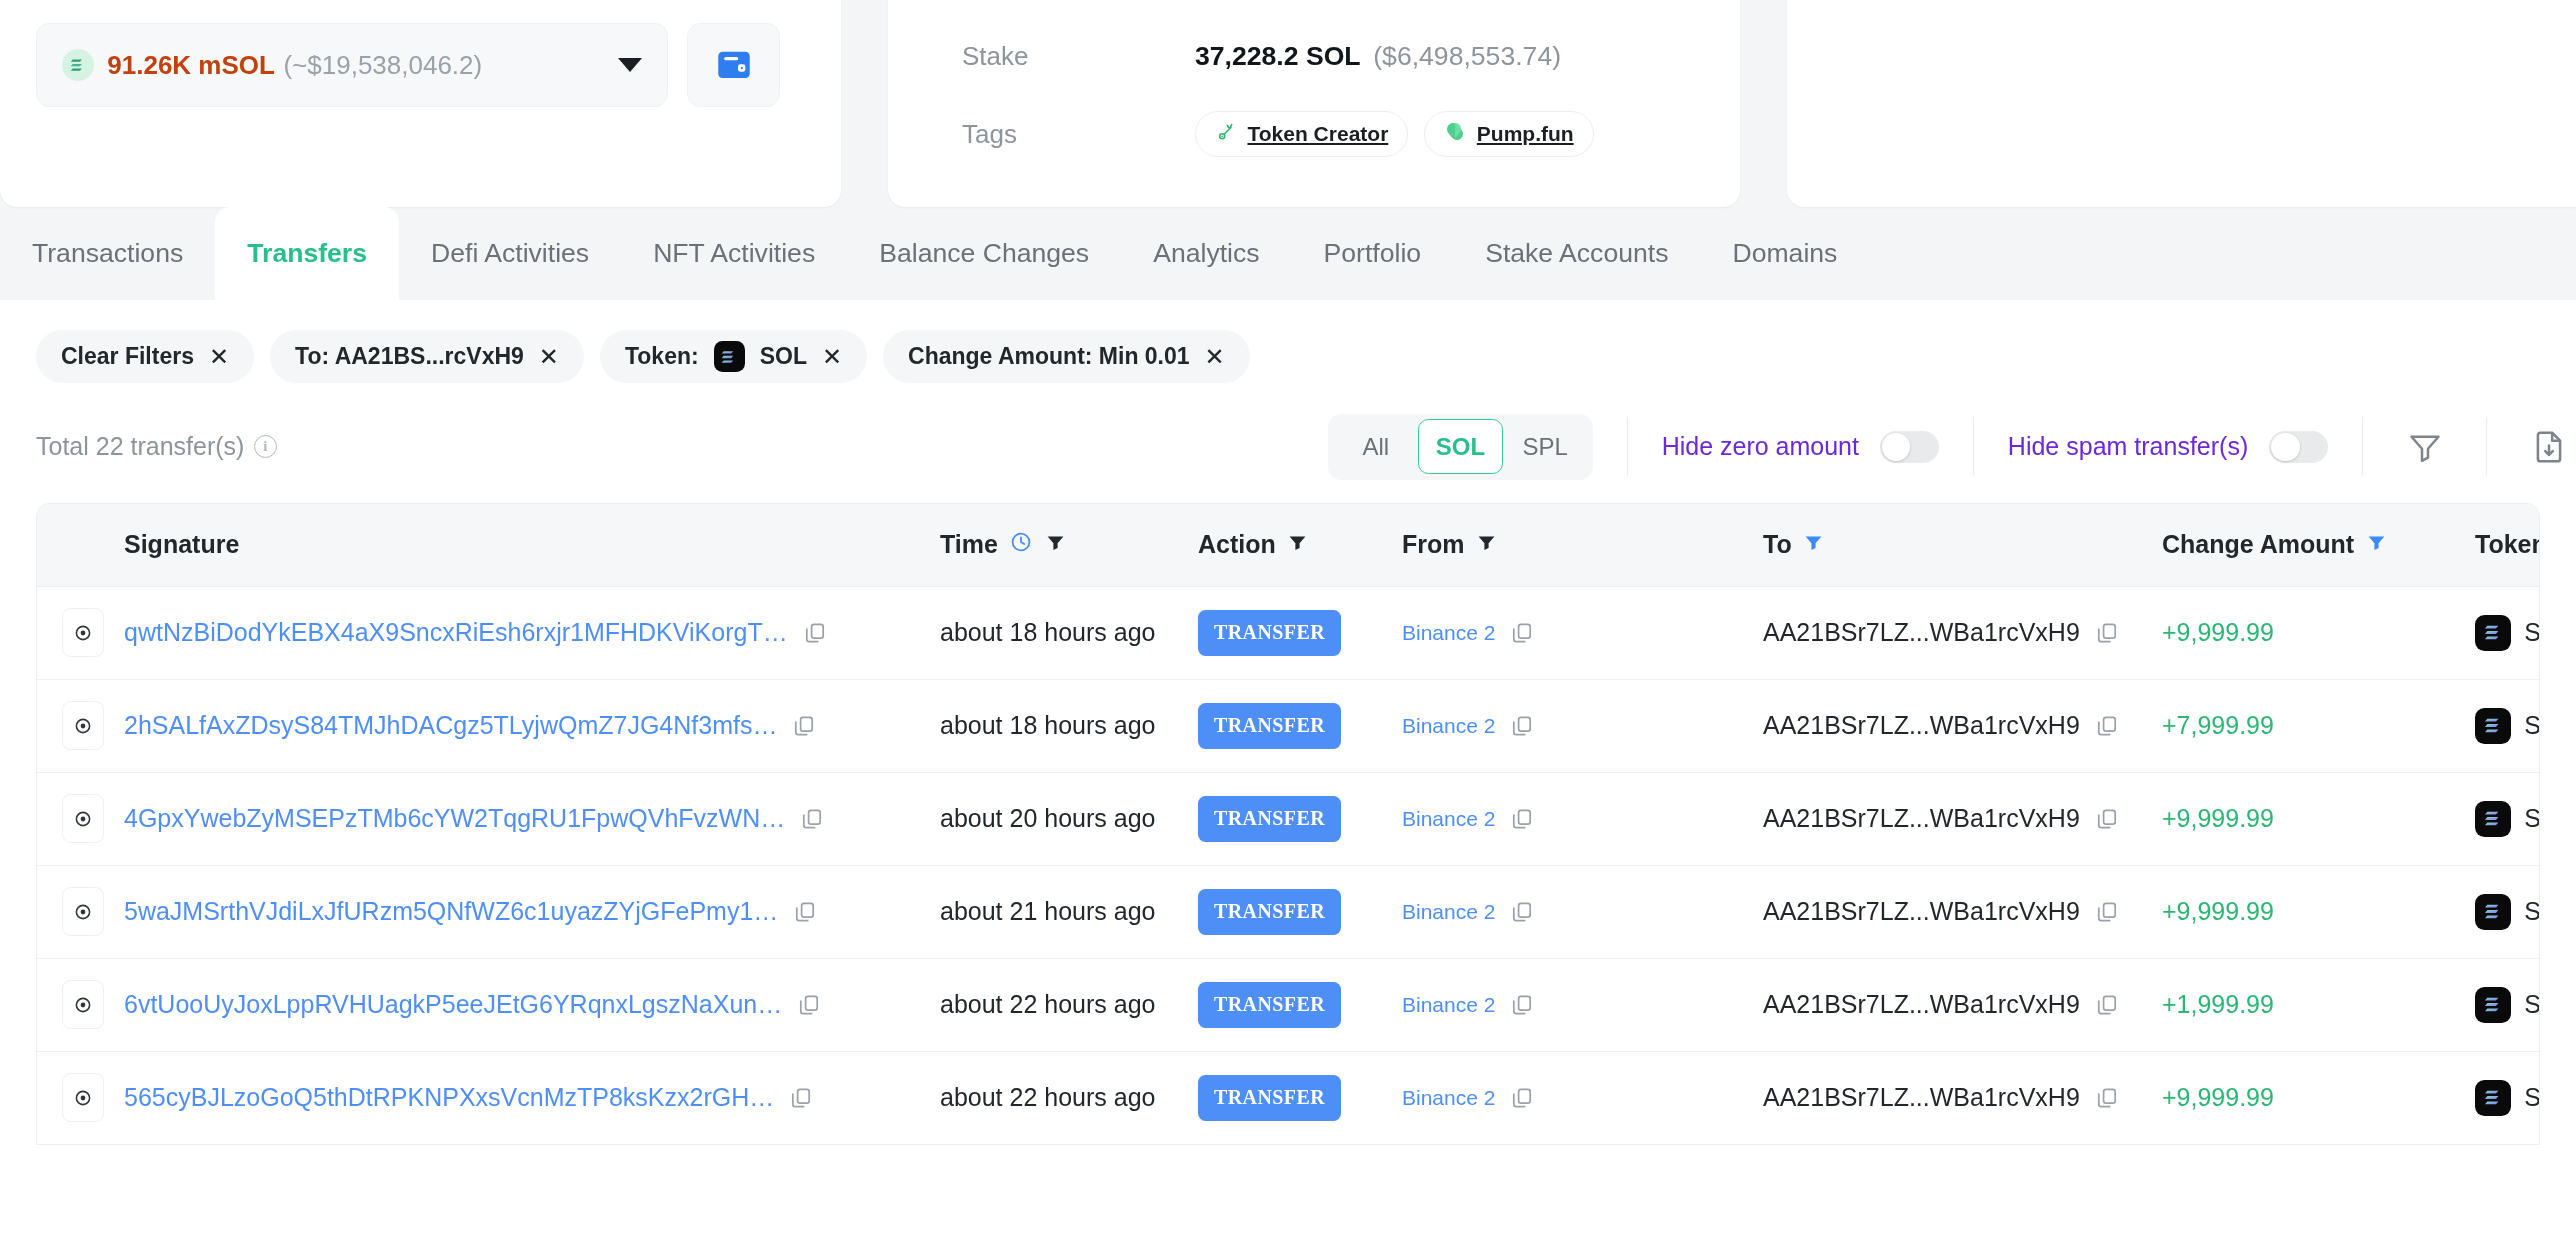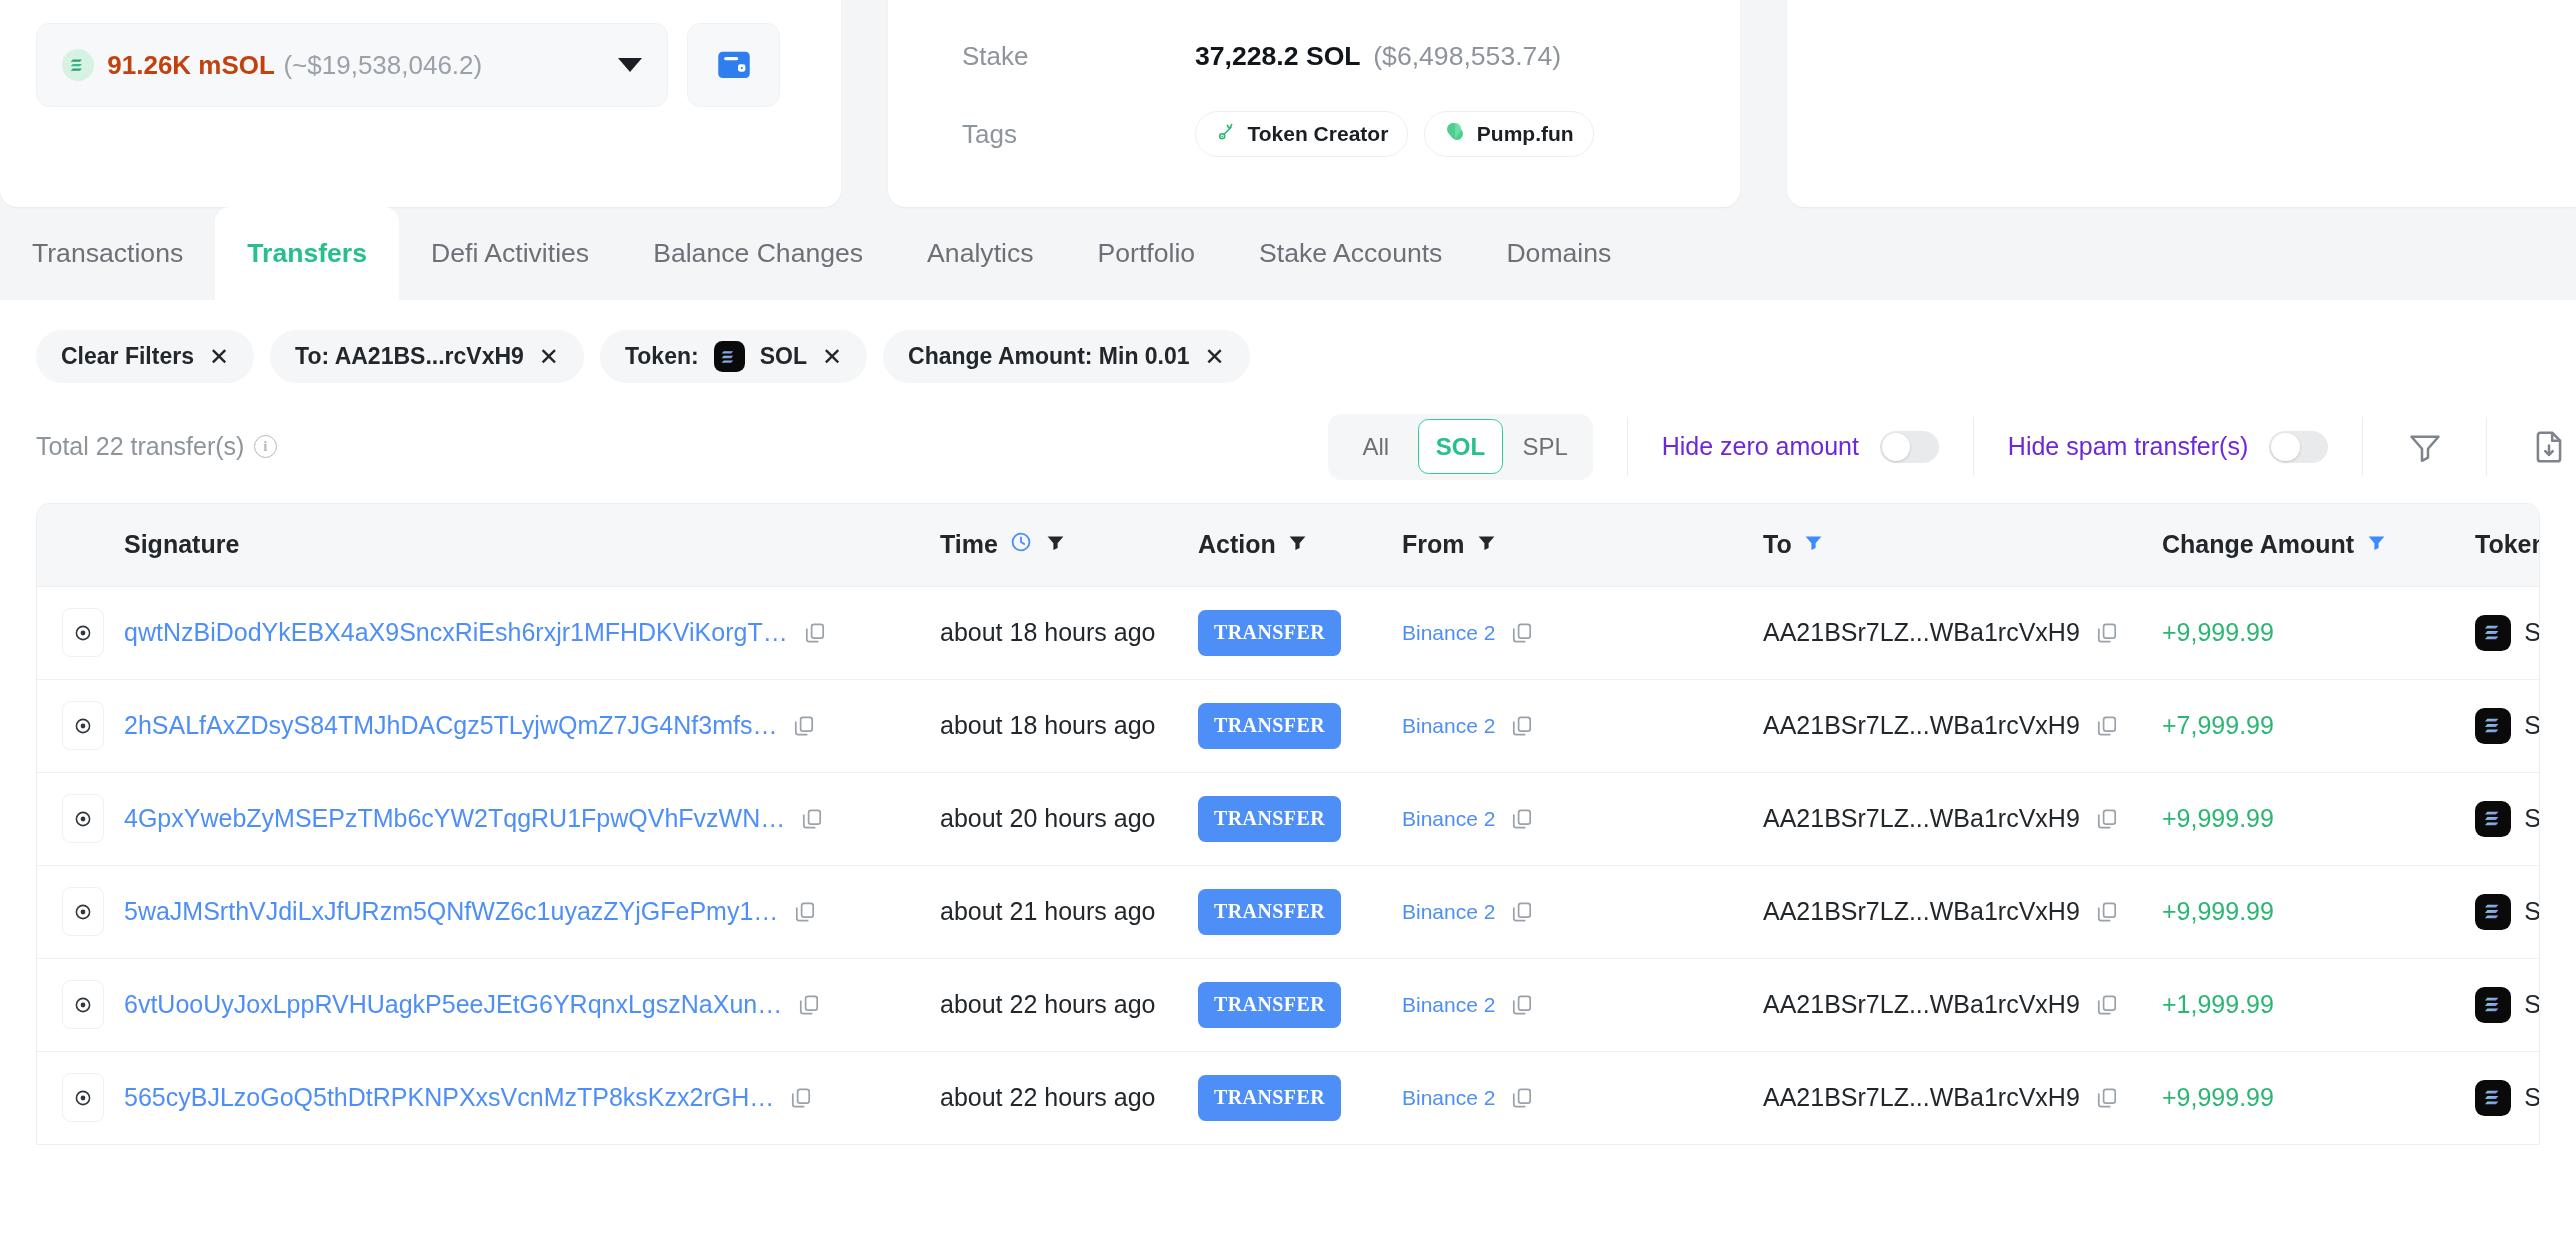--- a/index.html
+++ b/index.html
@@ -110,20 +110,21 @@
     height: 46px;
     border: 0.9px solid #eceef0;
     border-radius: 23px;
     display: flex; align-items: center;
     padding: 0 19px;
     gap: 9.5px;
     background: #fff;
     font-size: 21px; font-weight: 700; color: #1b1f24;
     cursor: pointer;
     white-space: nowrap;
+    text-decoration: underline;
   }
   .tag svg { width: 23px; height: 23px; flex:none; }
 
   
   .tabs-bar {
     height: 93px;
     display: flex;
     align-items: flex-end;
     padding-left: 0;
     position: relative;
@@ -400,20 +401,21 @@
     </div>
   </div>
 
   <div class="card card-right"></div>
 </div>
 
 <div class="tabs-bar">
   <div class="tab">Transactions</div>
   <div class="tab active">Transfers</div>
   <div class="tab">Defi Activities</div>
+  <div class="tab">NFT Activities</div>
   <div class="tab">Balance Changes</div>
   <div class="tab">Analytics</div>
   <div class="tab">Portfolio</div>
   <div class="tab">Stake Accounts</div>
   <div class="tab">Domains</div>
 </div>
 
 <div class="panel">
 
   <div class="chips-row">

